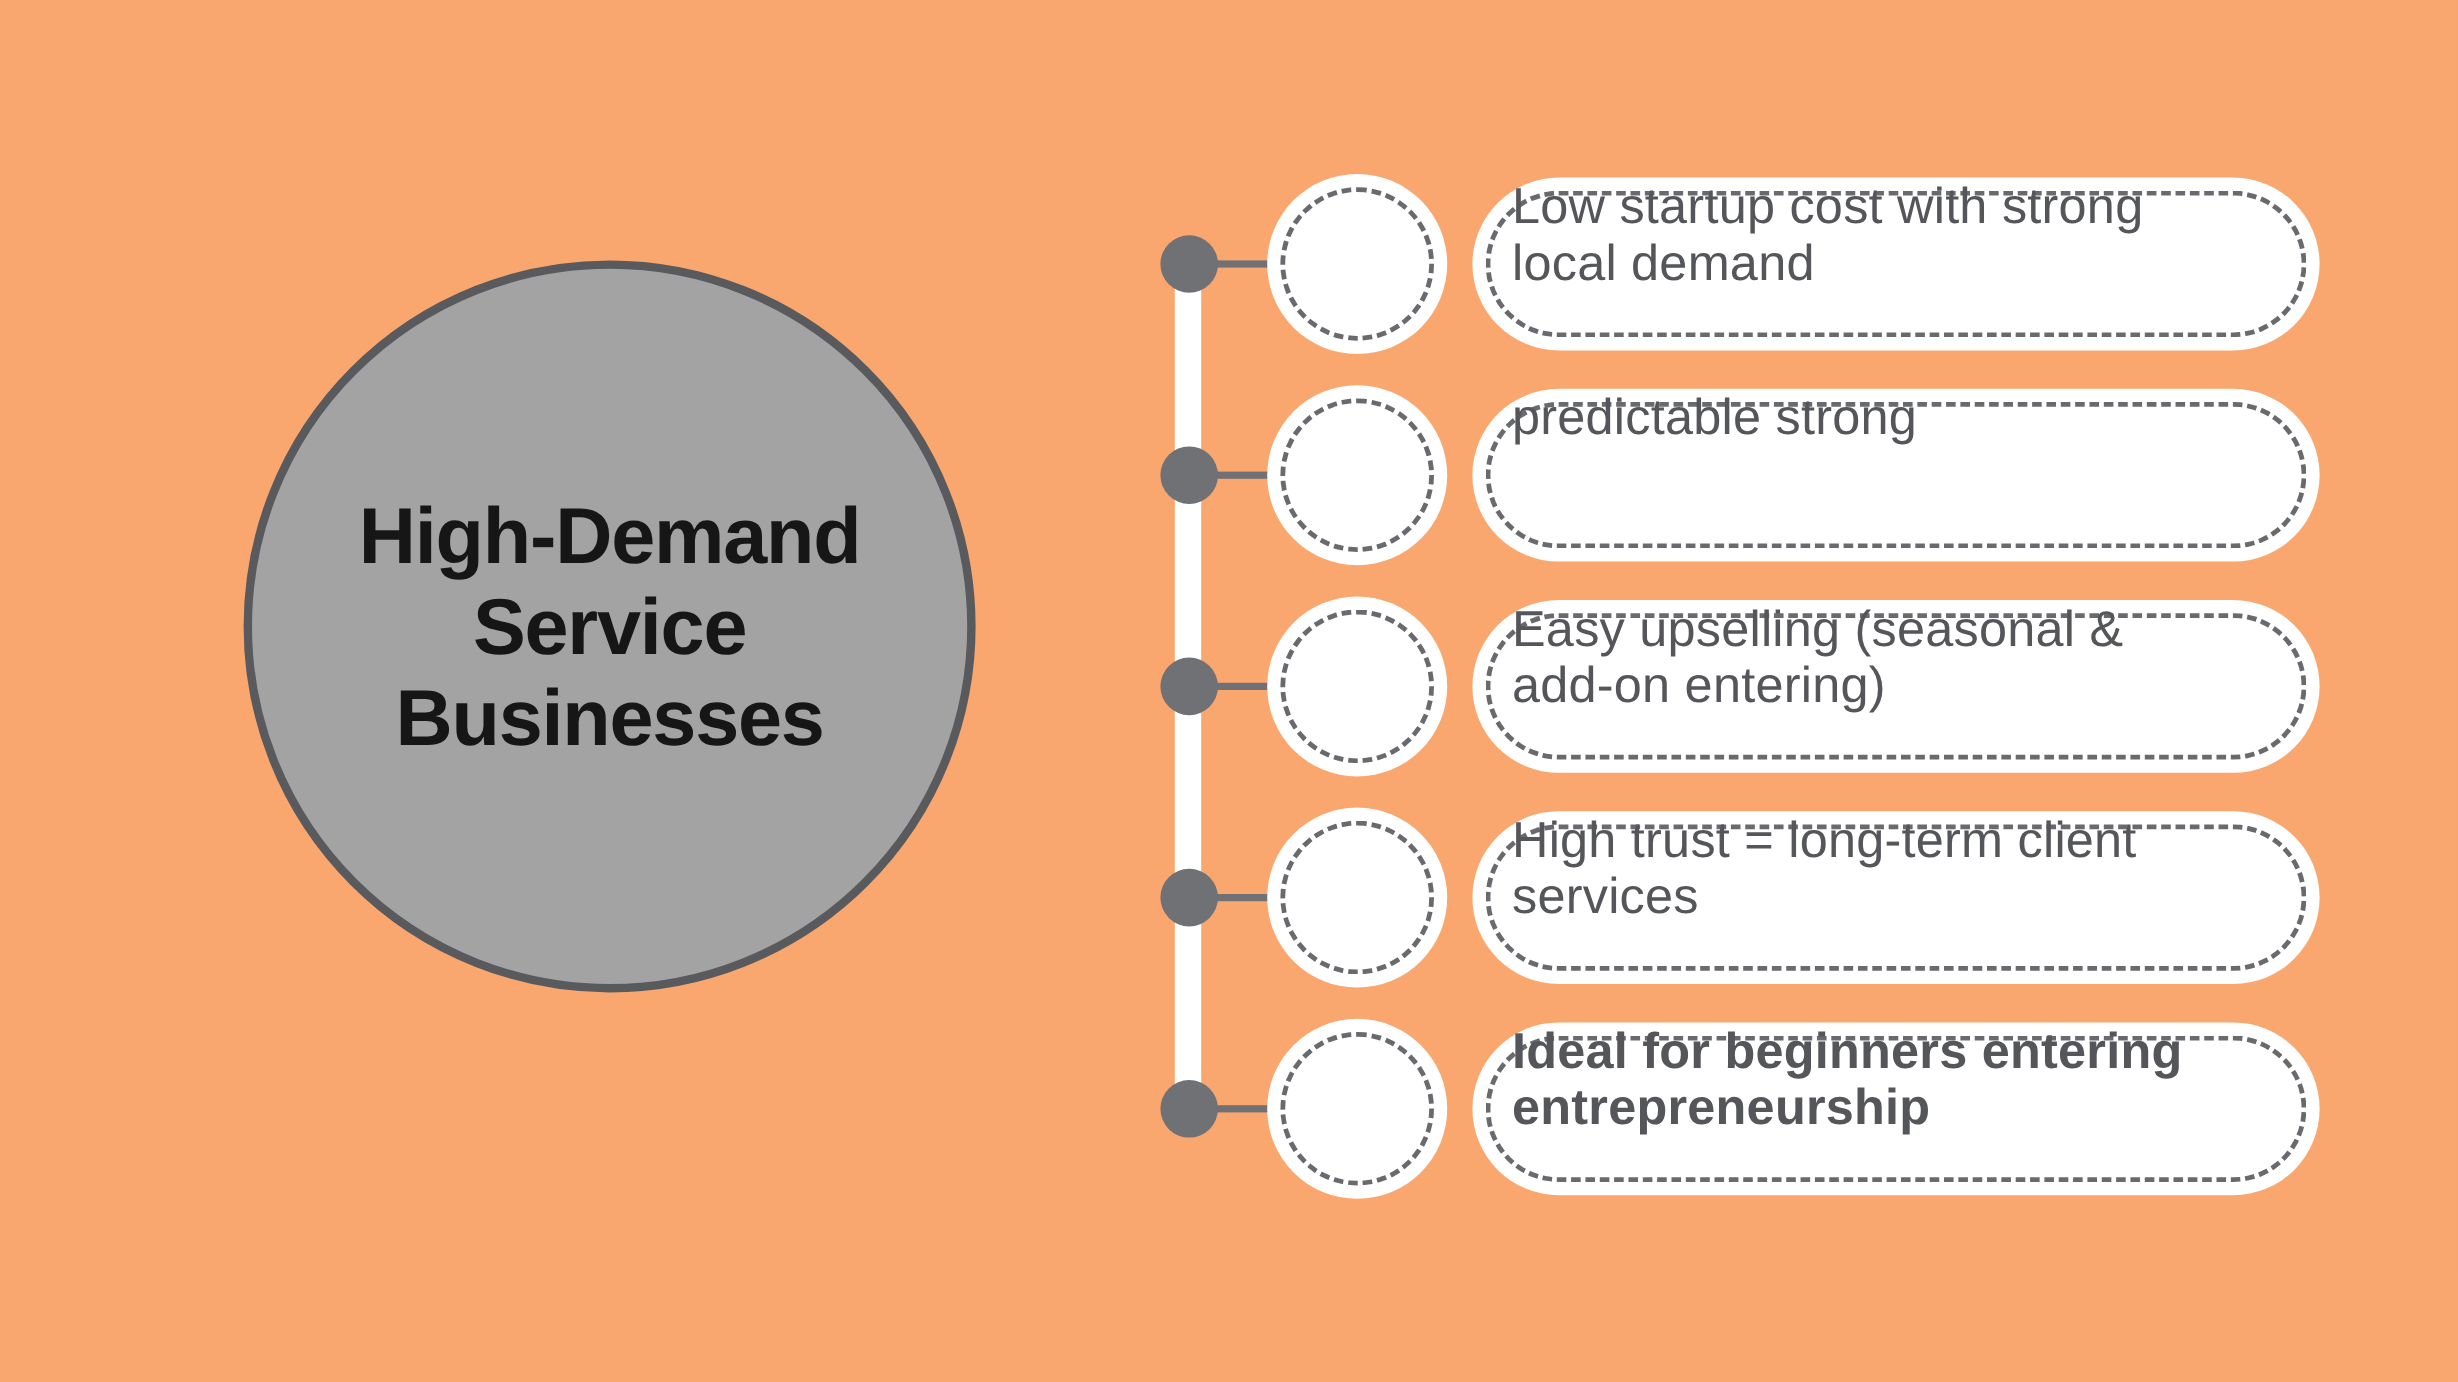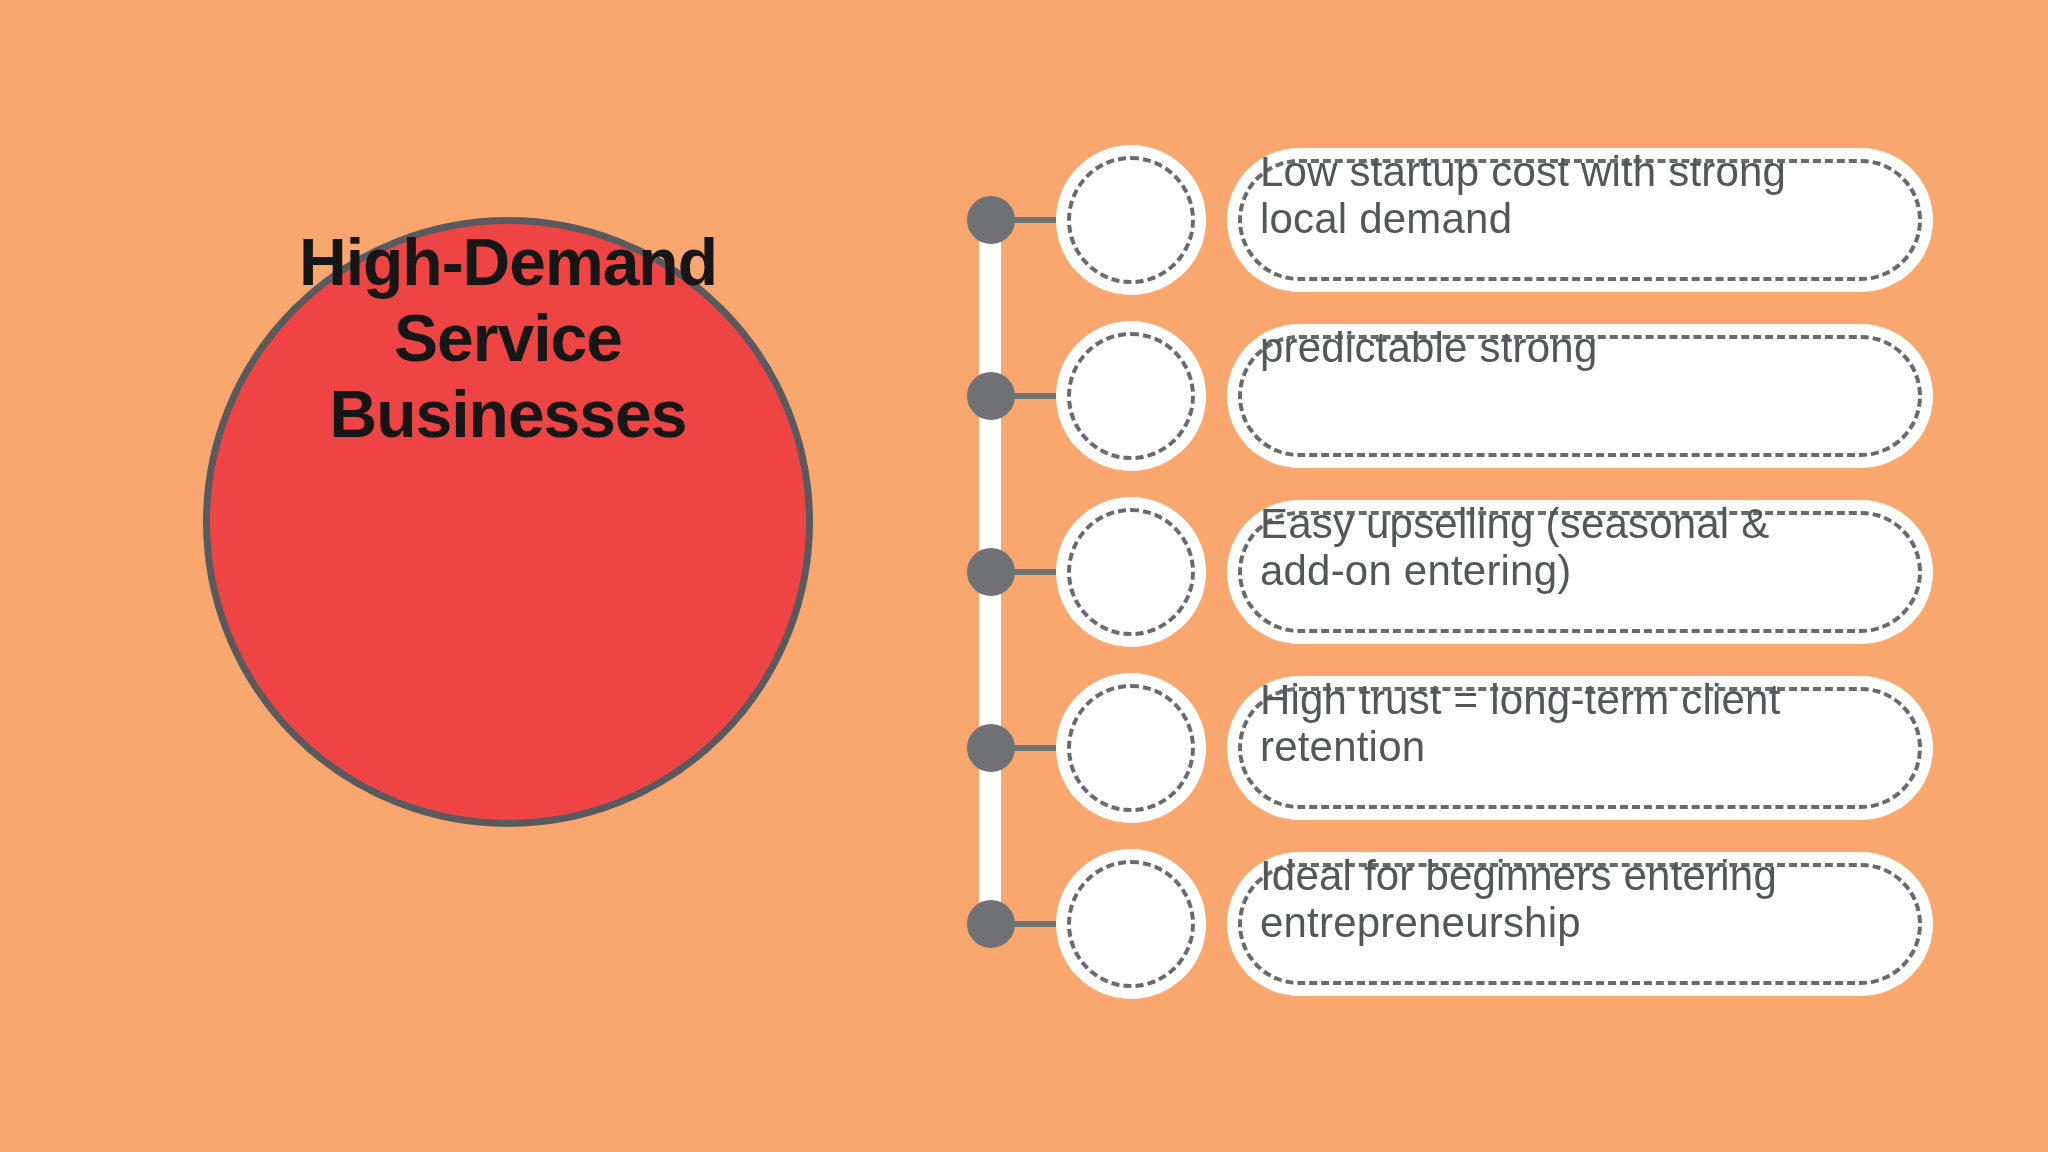--- a/index.html
+++ b/index.html
@@ -17,25 +17,25 @@
   }
 
   
   .main-circle {
     position: absolute;
     left: 203px;
     top: 217px;
     width: 610px;
     height: 610px;
     box-sizing: border-box;
-    background: #ef4444;
+    background: #a3a3a3;
     border: 7px solid #595A5E;
     border-radius: 50%;
     display: flex;
-    align-items: flex-start;
+    align-items: center;
     justify-content: center;
   }
   .title {
     text-align: center;
     font-weight: 700;
     font-size: 66px;
     line-height: 76px;
     letter-spacing: -1px;
     color: #161616;
   }
@@ -115,21 +115,21 @@
     flex-direction: column;
     font-size: 42px;
     line-height: 47px;
     letter-spacing: 0.2px;
     color: #55565A;
   }
   .row-1 { top: 145px; }
   .row-2 { top: 321px; }
   .row-3 { top: 497px; }
   .row-4 { top: 673px; }
-  .row-5 { top: 849px; }
+  .row-5 { top: 849px; font-weight: bold; }
 </style>
 </head>
 <body>
 
 <div class="canvas">
 
   <div class="main-circle">
     <div class="title">
       <div>High-Demand</div>
       <div>Service</div>
@@ -186,21 +186,21 @@
   <div class="row row-4">
     <div class="connector"></div>
     <div class="dot"></div>
     <div class="node">
       <div class="node-ring"></div>
     </div>
     <div class="pill">
       <div class="pill-ring"></div>
       <div class="pill-label">
         <div>High trust = long-term client</div>
-        <div>retention</div>
+        <div>services</div>
       </div>
     </div>
   </div>
 
   <div class="row row-5">
     <div class="connector"></div>
     <div class="dot"></div>
     <div class="node">
       <div class="node-ring"></div>
     </div>

